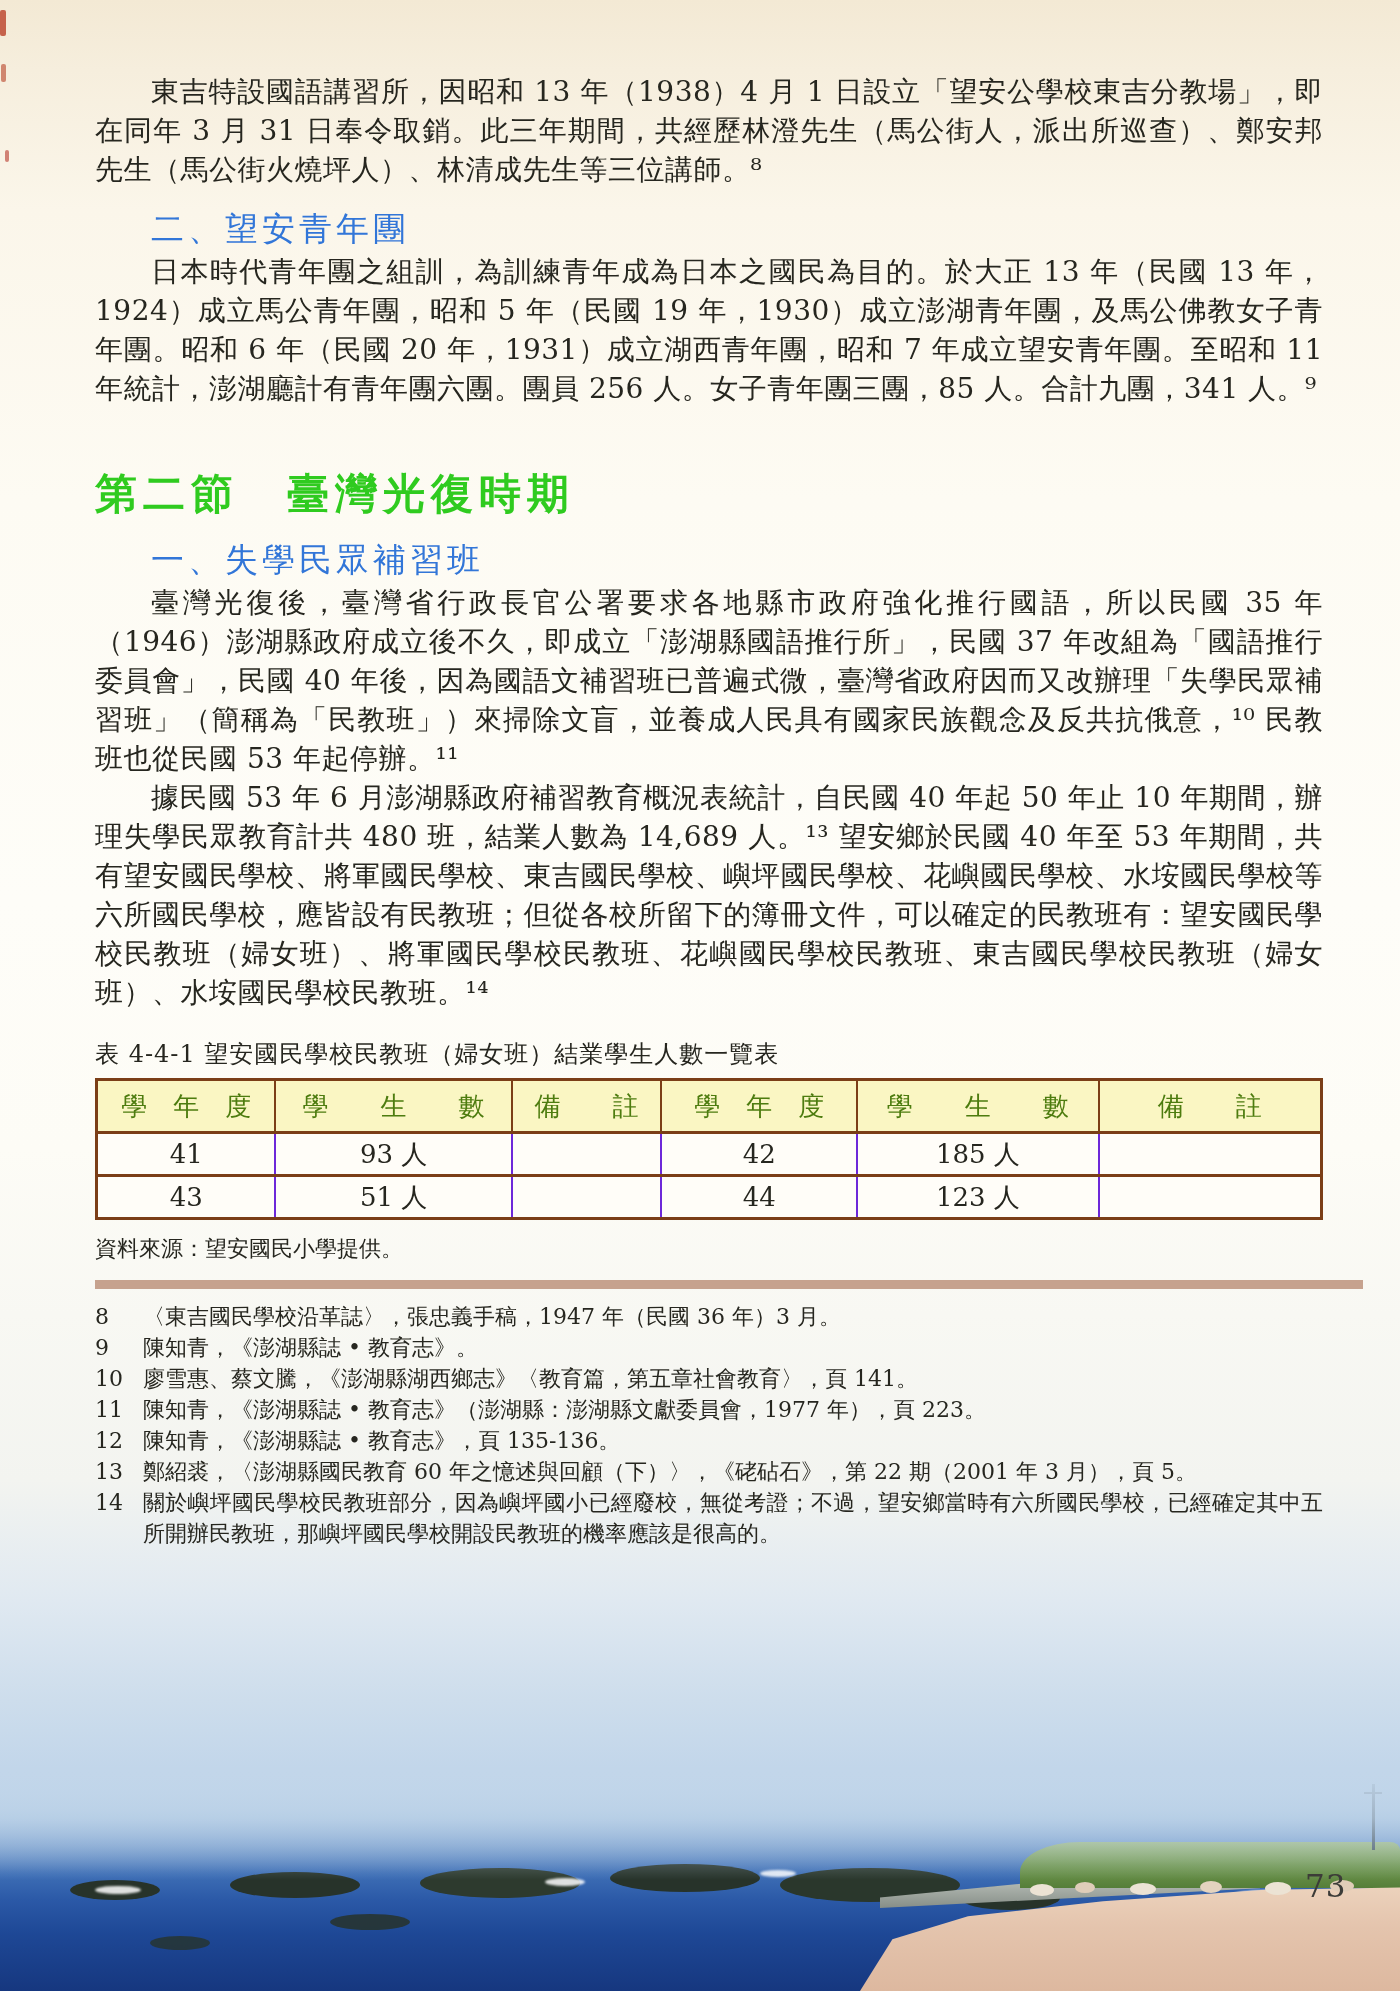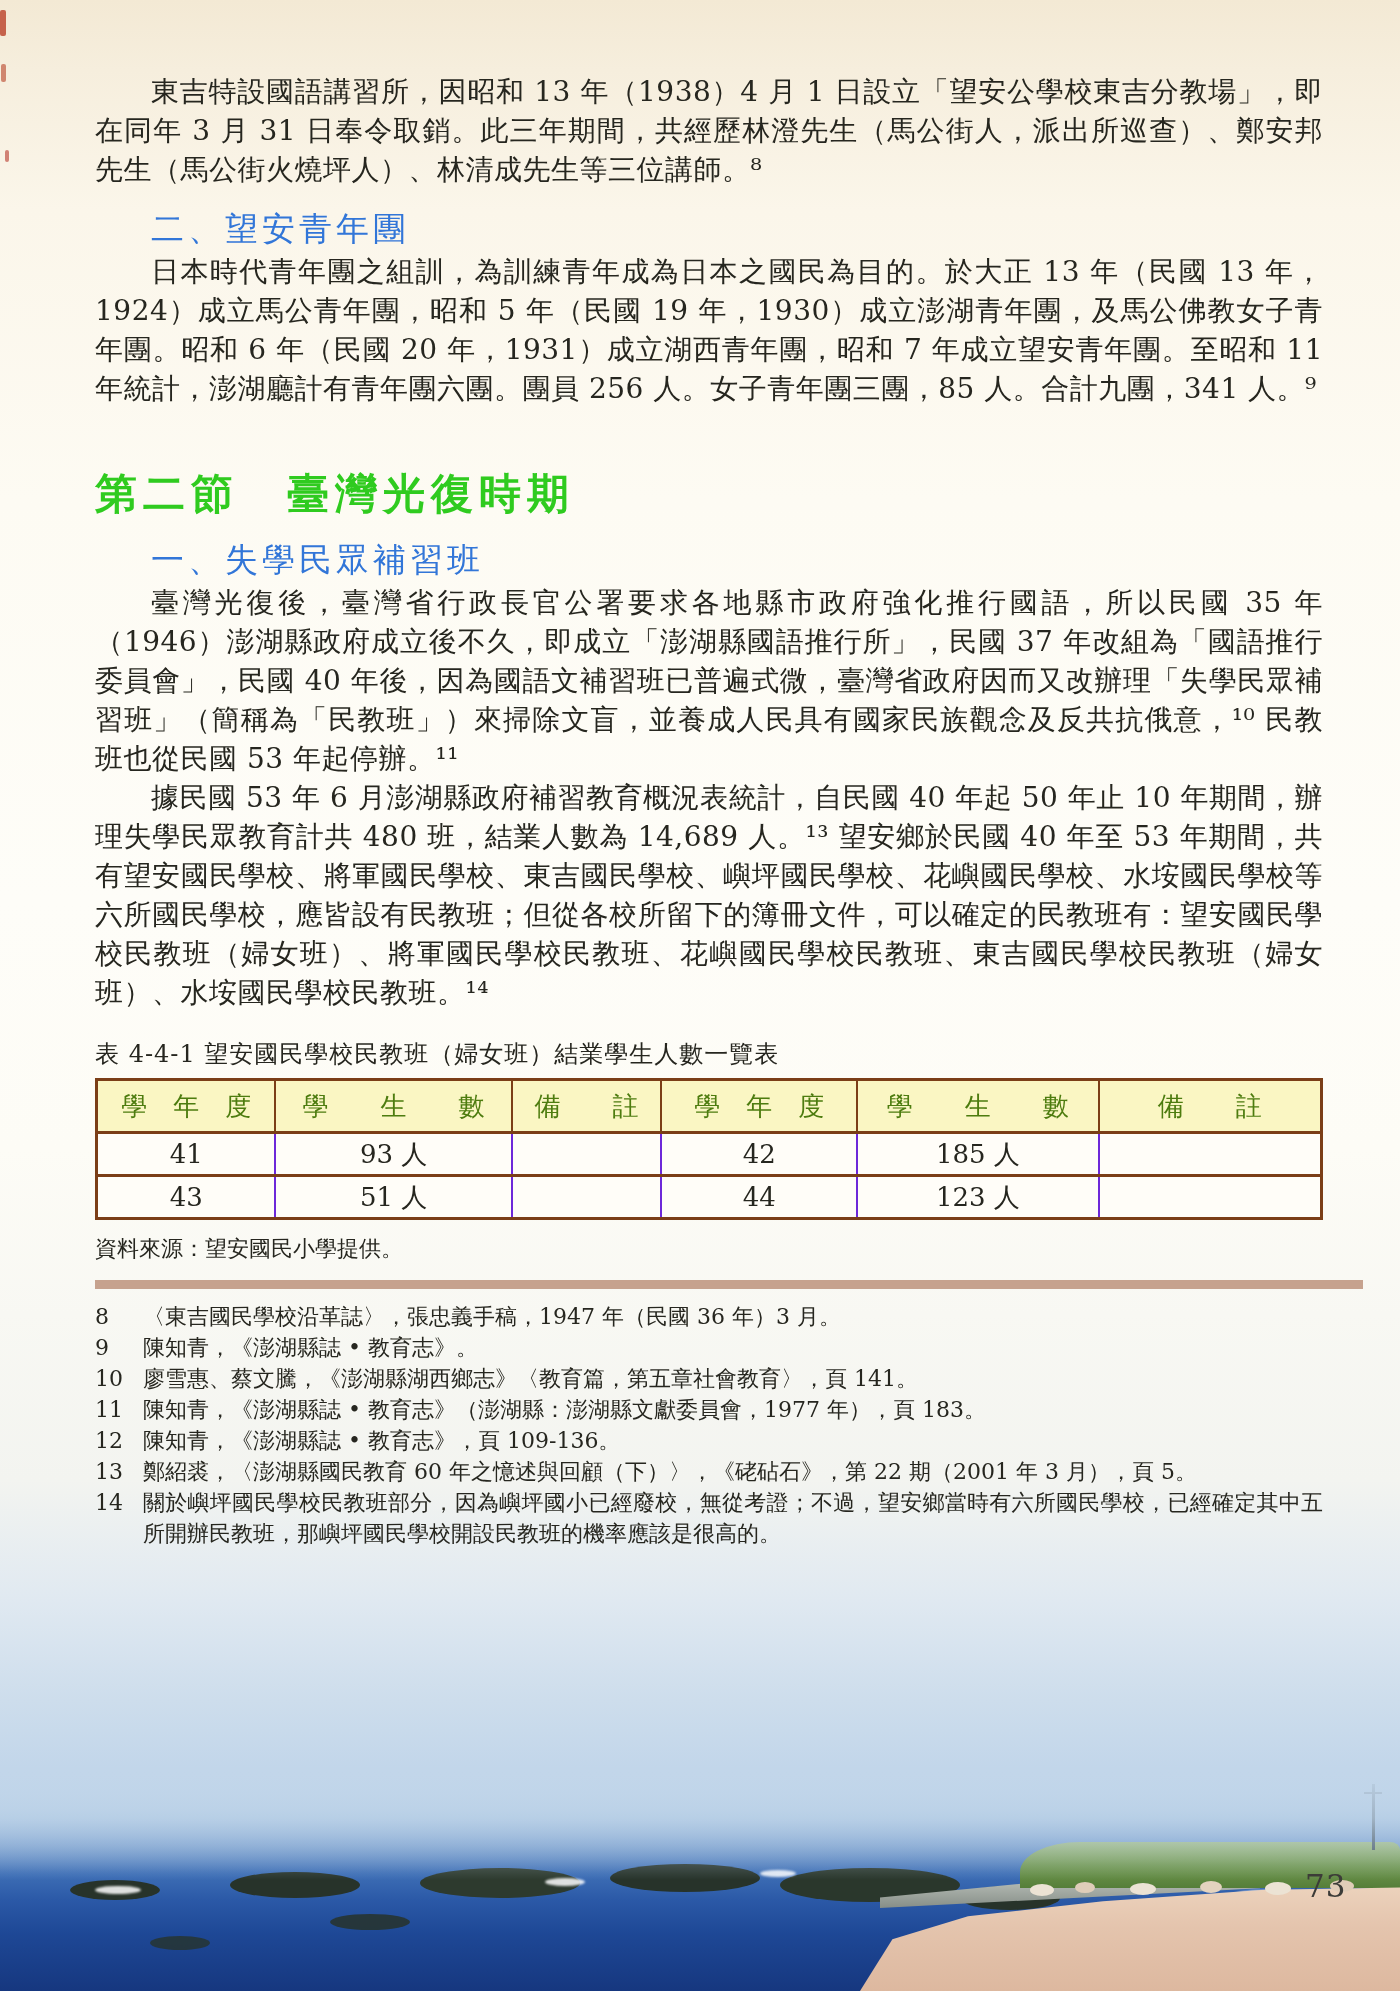--- a/index.html
+++ b/index.html
@@ -188,25 +188,25 @@
       <div class="fn">
         <span class="fn-num">9</span>
         <span class="fn-text">陳知青，《澎湖縣誌 • 教育志》。</span>
       </div>
       <div class="fn">
         <span class="fn-num">10</span>
         <span class="fn-text">廖雪惠、蔡文騰，《澎湖縣湖西鄉志》〈教育篇，第五章社會教育〉，頁 141。</span>
       </div>
       <div class="fn">
         <span class="fn-num">11</span>
-        <span class="fn-text">陳知青，《澎湖縣誌 • 教育志》（澎湖縣：澎湖縣文獻委員會，1977 年），頁 183。</span>
+        <span class="fn-text">陳知青，《澎湖縣誌 • 教育志》（澎湖縣：澎湖縣文獻委員會，1977 年），頁 223。</span>
       </div>
       <div class="fn">
         <span class="fn-num">12</span>
-        <span class="fn-text">陳知青，《澎湖縣誌 • 教育志》，頁 109-136。</span>
+        <span class="fn-text">陳知青，《澎湖縣誌 • 教育志》，頁 135-136。</span>
       </div>
       <div class="fn">
         <span class="fn-num">13</span>
         <span class="fn-text">鄭紹裘，〈澎湖縣國民教育 60 年之憶述與回顧（下）〉，《硓砧石》，第 22 期（2001 年 3 月），頁 5。</span>
       </div>
       <div class="fn">
         <span class="fn-num">14</span>
         <span class="fn-text">關於嶼坪國民學校民教班部分，因為嶼坪國小已經廢校，無從考證；不過，望安鄉當時有六所國民學校，已經確定其中五所開辦民教班，那嶼坪國民學校開設民教班的機率應該是很高的。</span>
       </div>
     </div>

